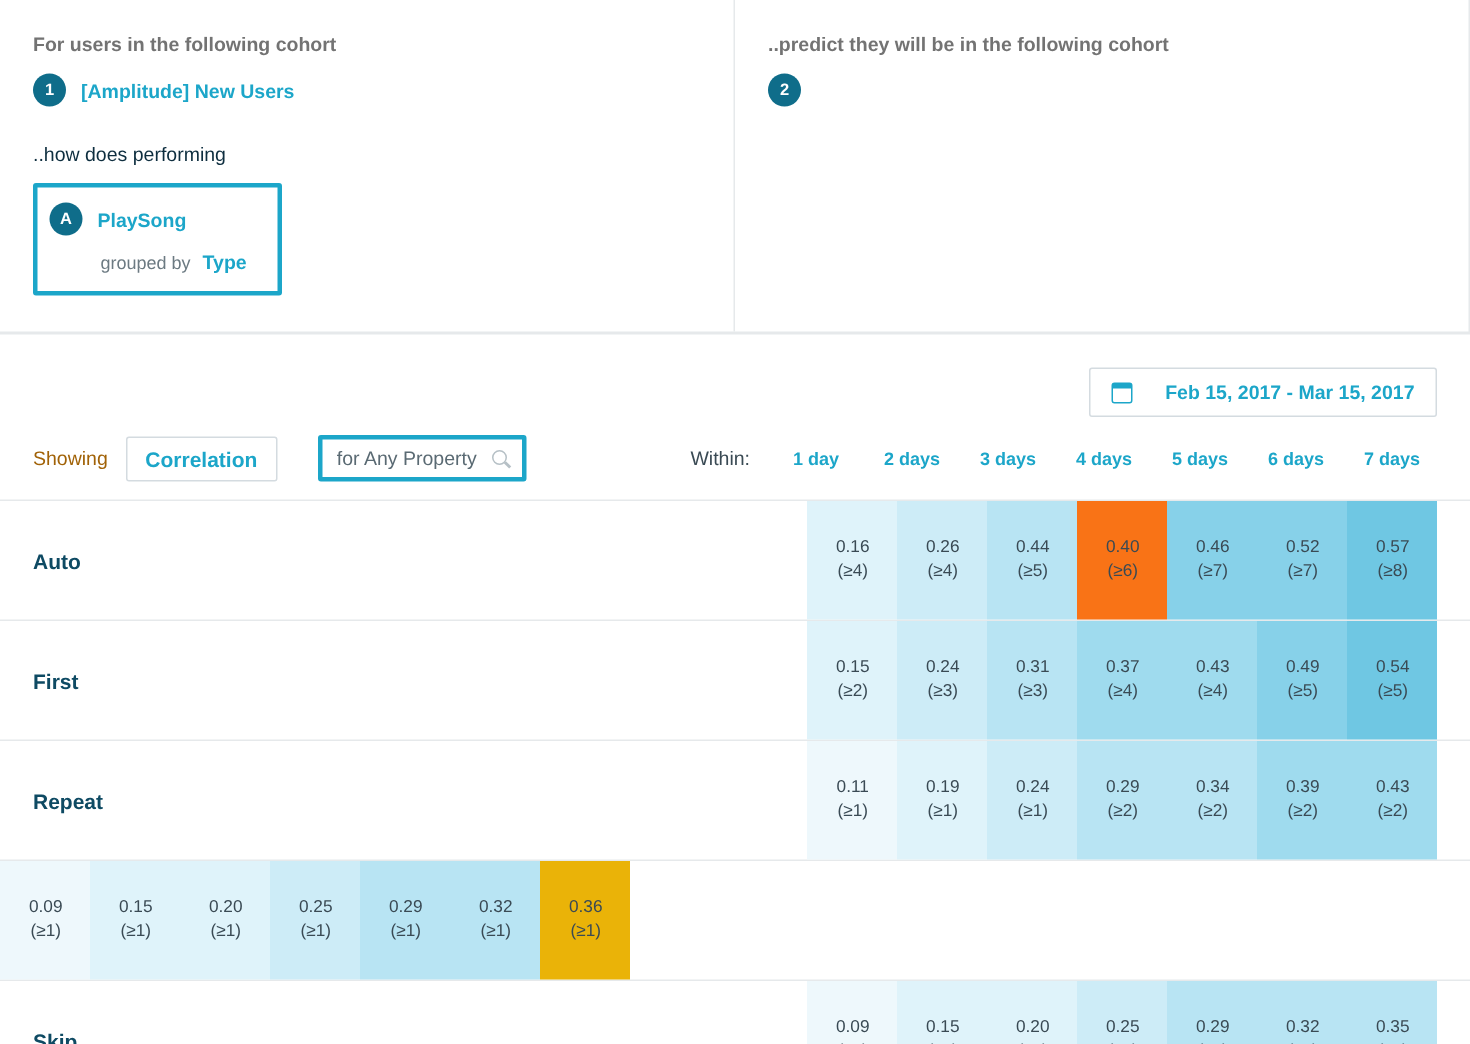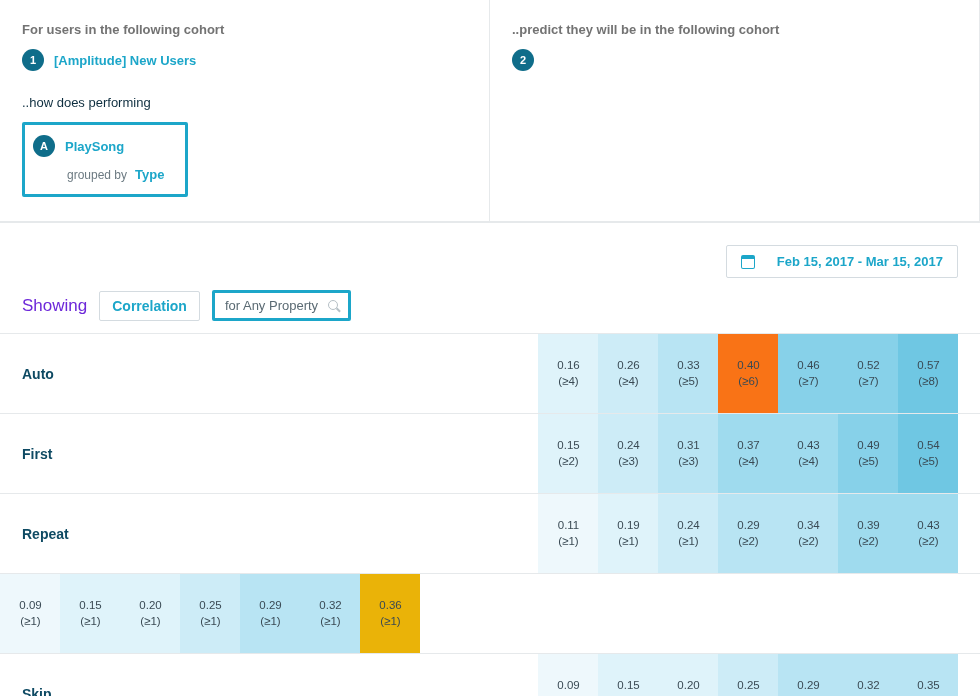--- a/index.html
+++ b/index.html
@@ -63,29 +63,29 @@
     content:""; position:absolute; inset:0;
     border:1.5px solid #1ca6c9; border-radius:2px;
     border-top-width:4px;
   }
 
   .controls-row {
     display:flex; align-items:center; gap:12px;
     padding: 6px 22px 12px 22px;
   }
   .left-controls { display:flex; align-items:center; gap:12px; }
-  .showing-label { color:#6d28d9; font-size:17px; }
+  .showing-label { color:#a16207; font-size:13px; }
   .pillbox {
     border:1px solid #d4dbe0; border-radius:2px;
     padding:6px 12px; color:#1ca6c9; font-weight:600; font-size:14px; cursor:pointer;
   }
   .prop-box {
     border:3px solid #1ca6c9; border-radius:2px;
     padding:5px 30px 5px 10px;
-    color:#5a6a73; font-size:13px; position:relative; cursor:pointer;
+    color:#5a6a73; font-size:13px; position:relative; cursor:pointer;margin-left:15px;
   }
   .search-icon {
     position:absolute; right:8px; top:50%; transform:translateY(-50%);
     width:12px; height:12px;
   }
   .search-icon::before {
     content:""; position:absolute; width:8px; height:8px; border:1.6px solid #b6c0c6; border-radius:50%;
     left:0; top:0;
   }
   .search-icon::after {
@@ -159,35 +159,45 @@
 
     <div class="controls-row">
       <div class="left-controls">
         <span class="showing-label">Showing</span>
         <span class="pillbox">Correlation</span>
         <span class="prop-box">
           <span>for Any Property</span>
           <span class="search-icon"></span>
         </span>
       </div>
+      <div class="right-controls" id="day-headers">
+        <span class="within-label">Within:</span>
+      <span class="day-head">1 day</span>
+          <span class="day-head">2 days</span>
+          <span class="day-head">3 days</span>
+          <span class="day-head">4 days</span>
+          <span class="day-head">5 days</span>
+          <span class="day-head">6 days</span>
+          <span class="day-head">7 days</span>
+        </div>
     </div>
 
     <div class="table" id="heat-table">
         <div class="row">
           <div class="row-label">Auto</div>
           <div class="cell" style="background: rgb(223, 243, 250);">
             <span class="val">0.16</span>
             <span class="thresh">(≥4)</span>
           </div>
           <div class="cell" style="background: rgb(205, 236, 247);">
             <span class="val">0.26</span>
             <span class="thresh">(≥4)</span>
           </div>
           <div class="cell" style="background: rgb(184, 228, 243);">
-            <span class="val">0.33</span>
+            <span class="val">0.44</span>
             <span class="thresh">(≥5)</span>
           </div>
           <div class="cell" style="background: #f97316;">
             <span class="val">0.40</span>
             <span class="thresh">(≥6)</span>
           </div>
           <div class="cell" style="background: rgb(135, 209, 233);">
             <span class="val">0.46</span>
             <span class="thresh">(≥7)</span>
           </div>

